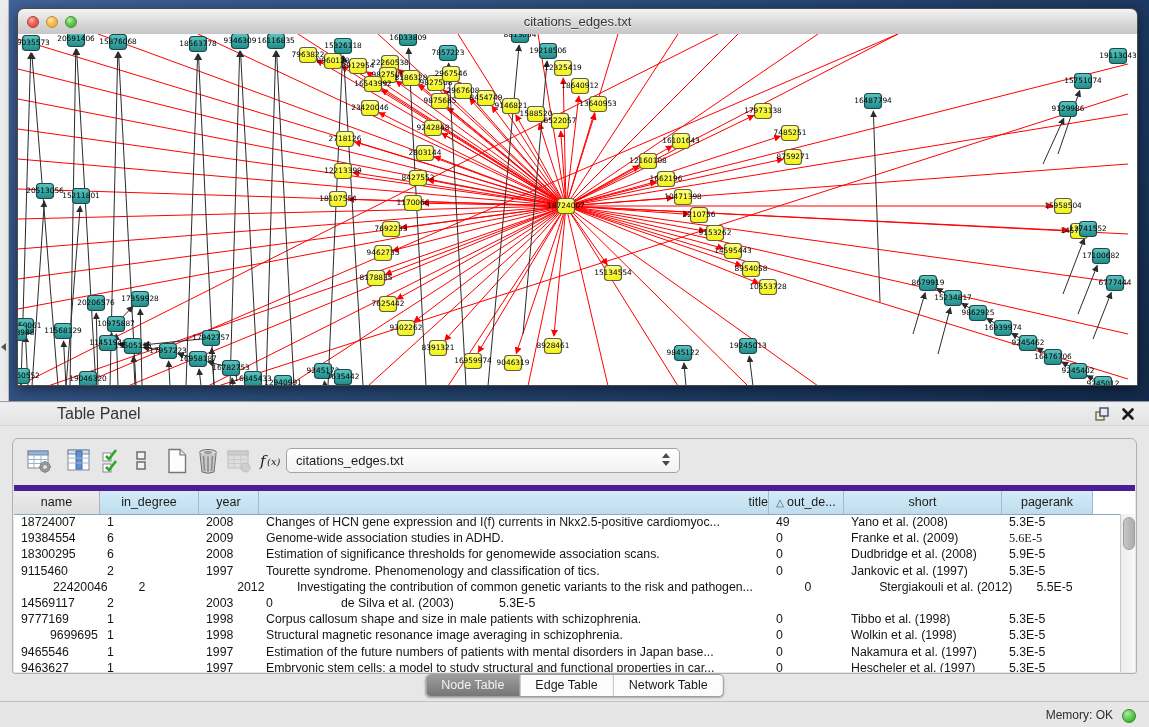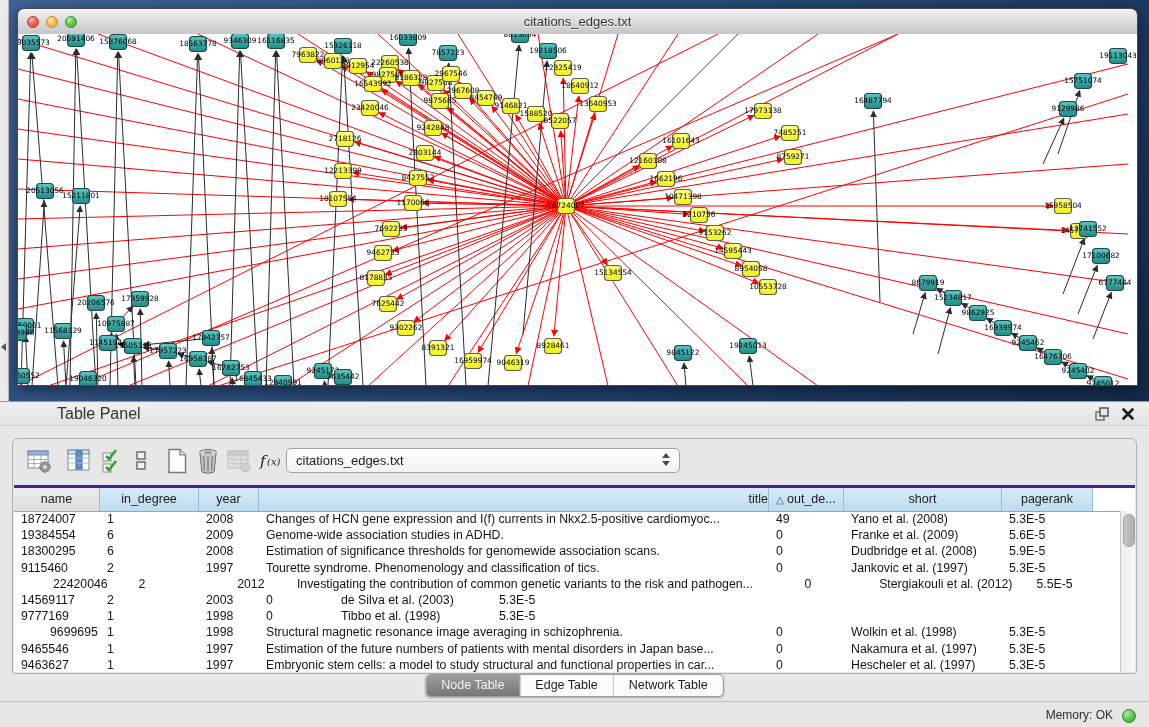--- a/index.html
+++ b/index.html
@@ -46,21 +46,21 @@
   #combo{position:absolute;left:273px;top:9px;width:394px;height:25px;box-sizing:border-box;
     background:linear-gradient(#ffffff,#f2f2f2);border:1px solid #a3a3a3;border-radius:5px;
     font-size:13px;color:#1c1c1c;line-height:23px;padding-left:9px;cursor:pointer;}
   #combo .spinners{position:absolute;right:9px;top:4px;width:8px;height:16px;}
   #combo .spin-up{width:0;height:0;border-left:4px solid transparent;border-right:4px solid transparent;
     border-bottom:5px solid #4a4a4a;margin-bottom:3px;}
   #combo .spin-dn{width:0;height:0;border-left:4px solid transparent;border-right:4px solid transparent;
     border-top:5px solid #4a4a4a;}
   
   #table-wrap{position:absolute;left:1px;top:46px;right:1px;bottom:1px;background:#fff;
-    border-top:3px solid #4c1d95;}
+    border-top:6px solid #4c1d95;}
   #thead{display:flex;height:23px;border-bottom:1px solid #8fa9b8;}
   .th{box-sizing:border-box;height:23px;line-height:22px;text-align:center;font-size:12.5px;color:#1b1b1b;
     background:linear-gradient(#d4ebf8,#bedcee);border-right:1px solid #98bed4;overflow:hidden;white-space:nowrap;cursor:pointer;}
   .th.gray{background:linear-gradient(#ececec,#dedede);border-right:1px solid #b3b3b3;}
   .th .sort{color:#2e5e77;font-size:10px;margin-right:3px;}
   #tbody{position:absolute;left:0;top:23px;right:15px;bottom:0;overflow:hidden;}
   .tr{display:flex;height:16.2px;line-height:16.2px;}
   .td{box-sizing:border-box;padding-left:7px;font-size:12.3px;color:#141414;
     white-space:nowrap;overflow:hidden;cursor:default;}
   
@@ -784,21 +784,21 @@
             <div class="td" style="width: 158px;">Yano et al. (2008)</div>
             <div class="td" style="width: 91px;">5.3E-5</div>
           </div>
           <div class="tr">
             <div class="td" style="width: 86px;">19384554</div>
             <div class="td" style="width: 99px;">6</div>
             <div class="td" style="width: 60px;">2009</div>
             <div class="td" style="width: 510px;">Genome-wide association studies in ADHD.</div>
             <div class="td" style="width: 75px;">0</div>
             <div class="td" style="width: 158px;">Franke et al. (2009)</div>
-            <div class="td" style="width: 91px;">5.6E-5</div>
+            <div class="td" style="width: 91px; font-family: Liberation Serif, serif;">5.6E-5</div>
           </div>
           <div class="tr">
             <div class="td" style="width: 86px;">18300295</div>
             <div class="td" style="width: 99px;">6</div>
             <div class="td" style="width: 60px;">2008</div>
             <div class="td" style="width: 510px;">Estimation of significance thresholds for genomewide association scans.</div>
             <div class="td" style="width: 75px;">0</div>
             <div class="td" style="width: 158px;">Dudbridge et al. (2008)</div>
             <div class="td" style="width: 91px;">5.9E-5</div>
           </div>
@@ -825,20 +825,21 @@
             <div class="td" style="width: 99px;">2</div>
             <div class="td" style="width: 60px;">2003</div>
             <div class="td" style="width: 75px;">0</div>
             <div class="td" style="width: 158px;">de Silva et al. (2003)</div>
             <div class="td" style="width: 91px;">5.3E-5</div>
           </div>
           <div class="tr">
             <div class="td" style="width: 86px;">9777169</div>
             <div class="td" style="width: 99px;">1</div>
             <div class="td" style="width: 60px;">1998</div>
+            <div class="td" style="width: 510px;">Corpus callosum shape and size in male patients with schizophrenia.</div>
             <div class="td" style="width: 75px;">0</div>
             <div class="td" style="width: 158px;">Tibbo et al. (1998)</div>
             <div class="td" style="width: 91px;">5.3E-5</div>
           </div>
           <div class="tr">
             <div class="td" style="width: 86px; padding-left: 36px;">9699695</div>
             <div class="td" style="width: 99px;">1</div>
             <div class="td" style="width: 60px;">1998</div>
             <div class="td" style="width: 510px;">Structural magnetic resonance image averaging in schizophrenia.</div>
             <div class="td" style="width: 75px;">0</div>

